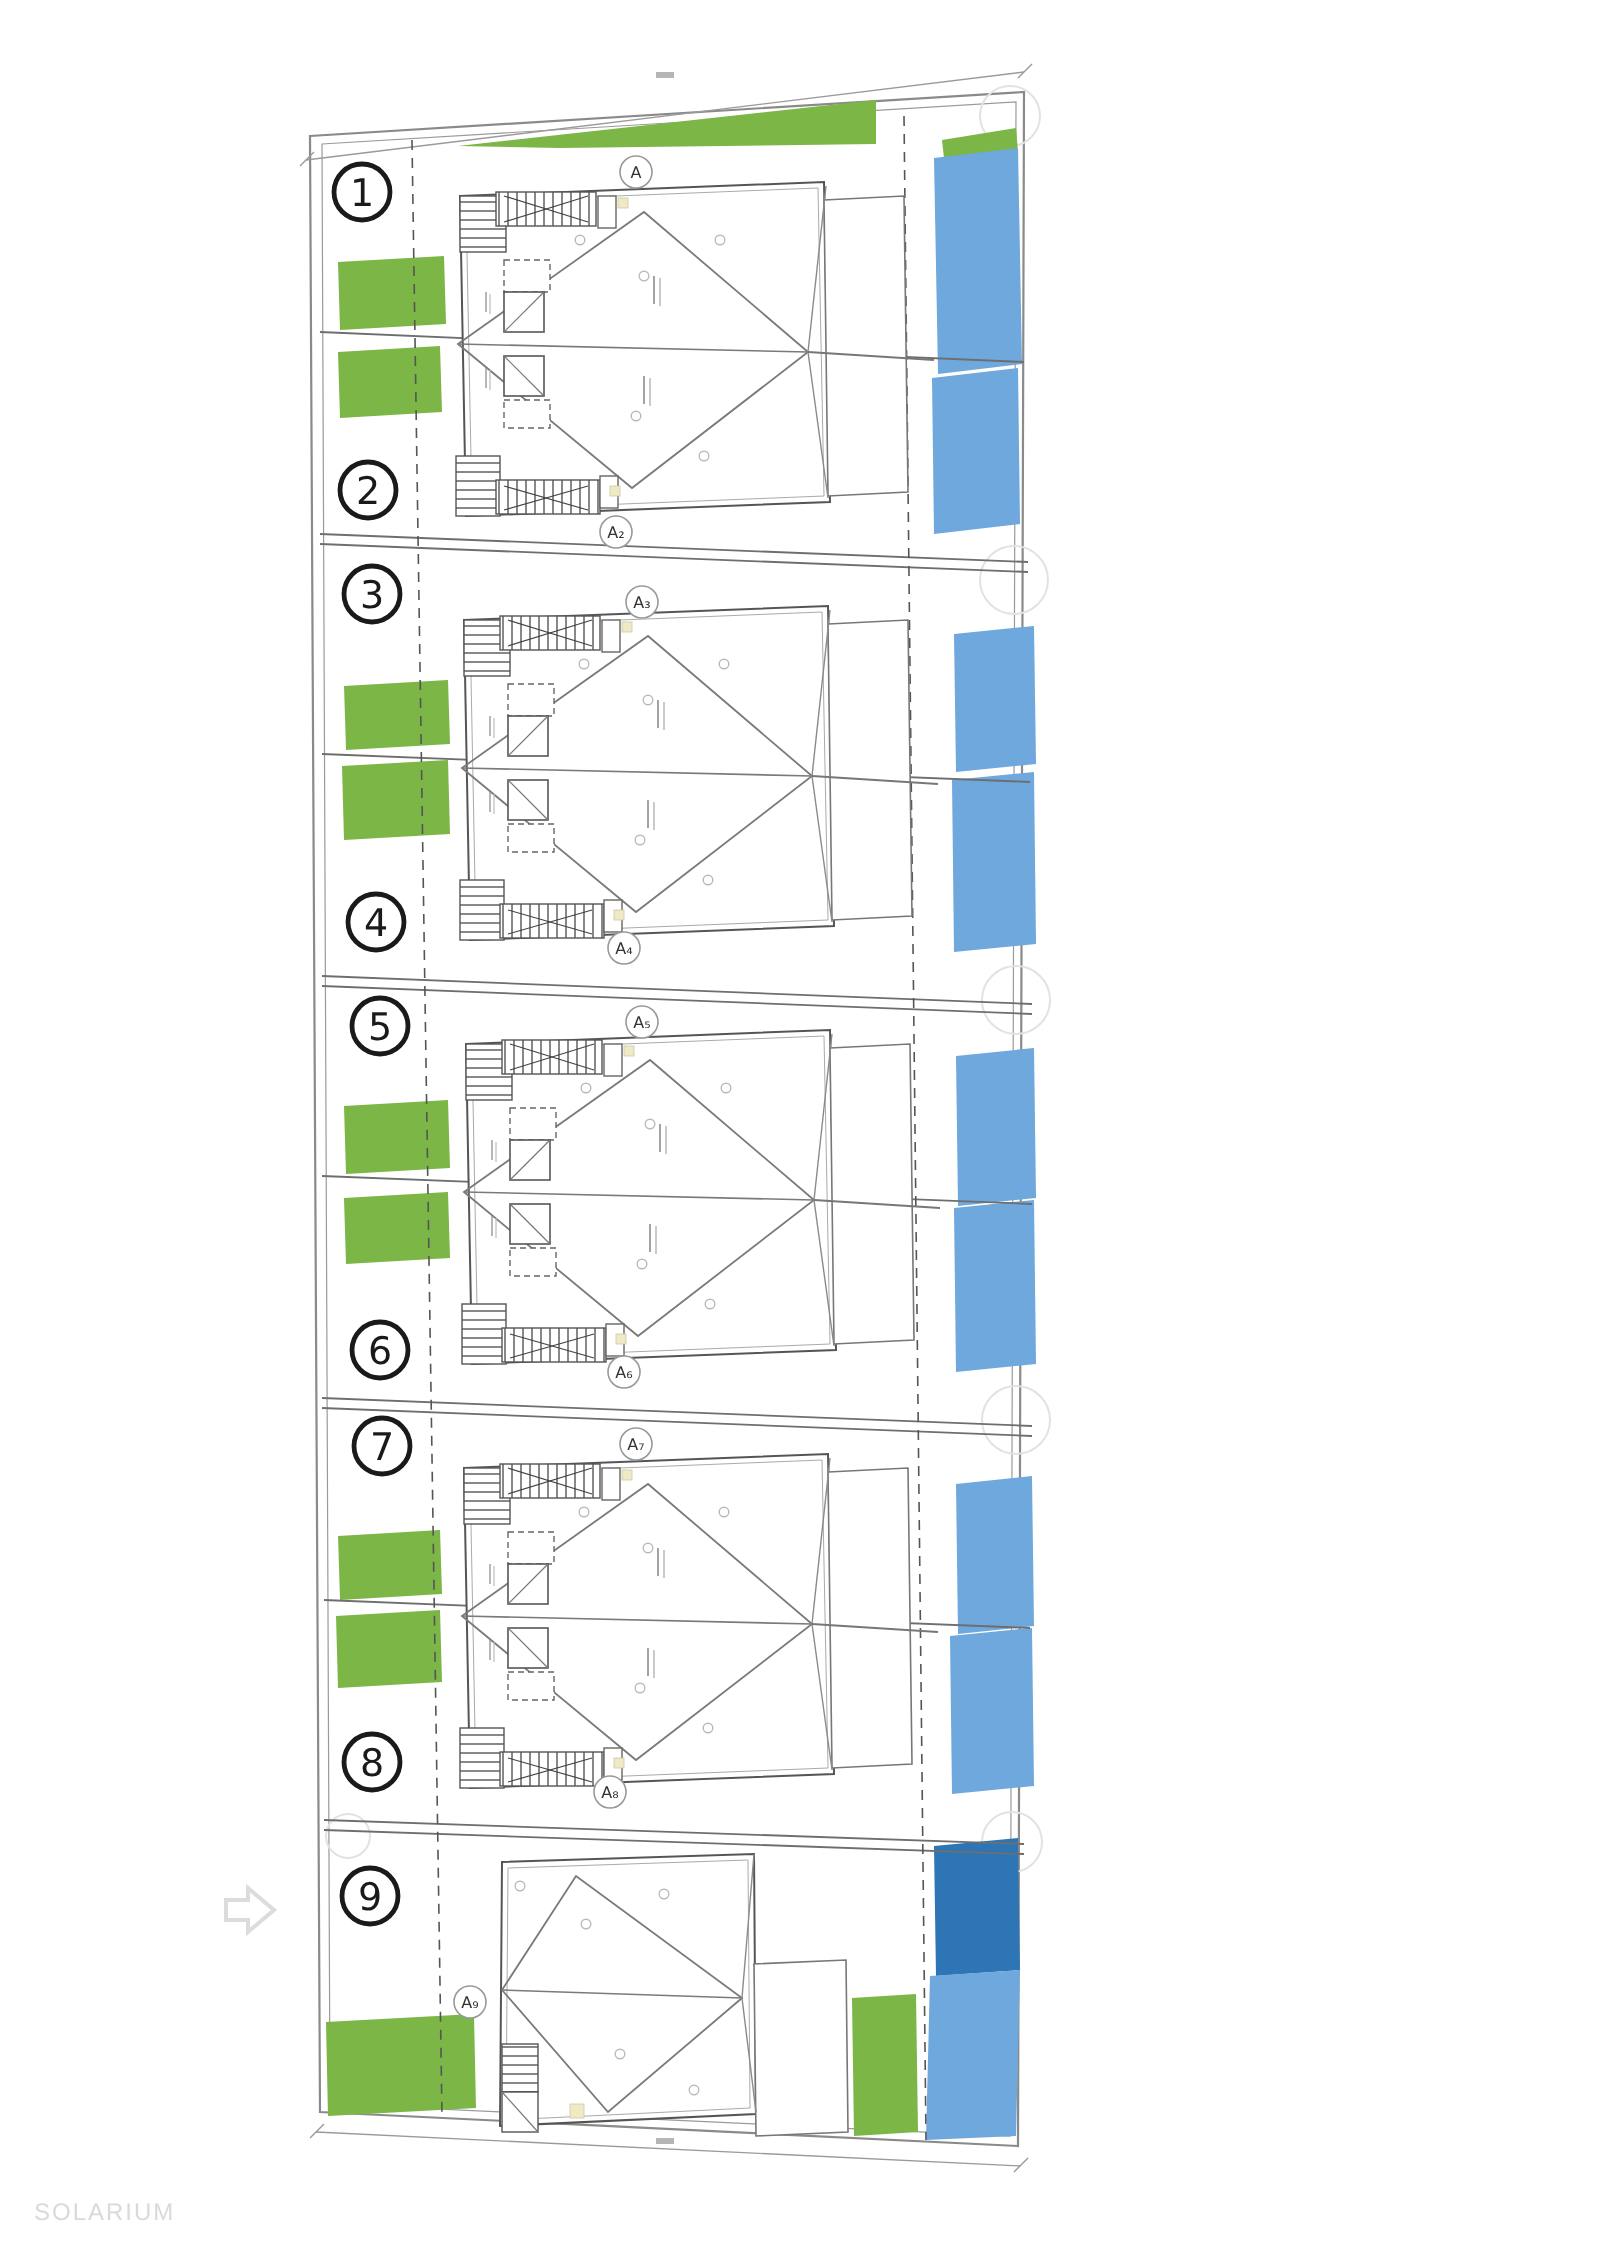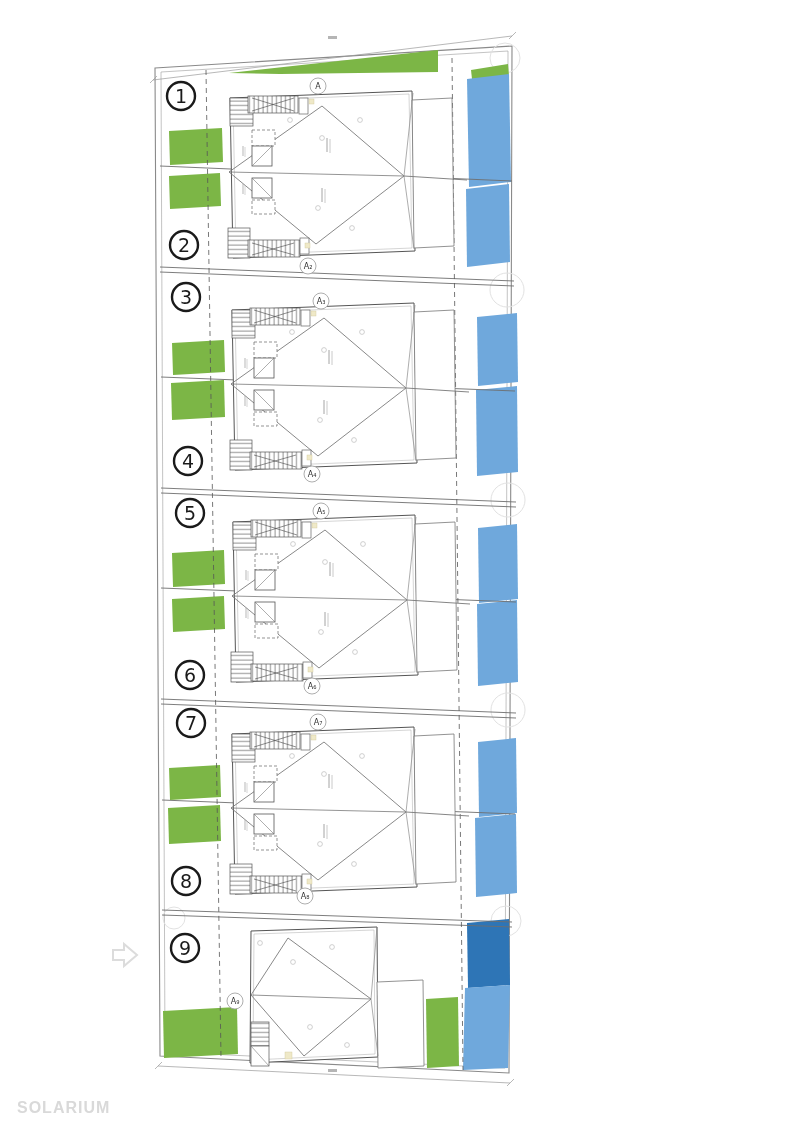--- a/index.html
+++ b/index.html
@@ -2,21 +2,21 @@
 <html style="--garden: #7cb646; --pool: #6fa8dc; --pool-dark: #2e75b6; --line: #6e6e6e; --watermark: #d9d9d9; --arrow: #dcdcdc;"><head>
 <meta charset="utf-8">
 <style>
   html,body{margin:0;padding:0;background:#ffffff;}
   #stage{position:relative;width:800px;height:1132px;background:#fff;overflow:hidden;
          font-family:"Liberation Sans",sans-serif;}
   #plan{position:absolute;left:0;top:0;}
   .unit-num{font-family:"DejaVu Sans",sans-serif;font-size:19px;fill:#1a1a1a;}
   .marker-txt{font-family:"DejaVu Sans",sans-serif;font-size:8px;fill:#333;}
   .dim-smudge{fill:#b5b5b5;}
-  #watermark{position:absolute;left:17px;top:1099px;font-size:16px;font-weight:bold;
+  #watermark{position:absolute;left:17px;top:1099px;font-size:12px;font-weight:normal;
              letter-spacing:1px;color:var(--watermark,#d9d9d9);
              font-family:"Liberation Sans",sans-serif;}
   .garden{fill:var(--garden,#7cb646);}
   .pool{fill:var(--pool,#6fa8dc);}
   .pool-dark{fill:var(--pool-dark,#2e75b6);}
 </style>
 </head>
 <body>
 
 <div id="stage">

